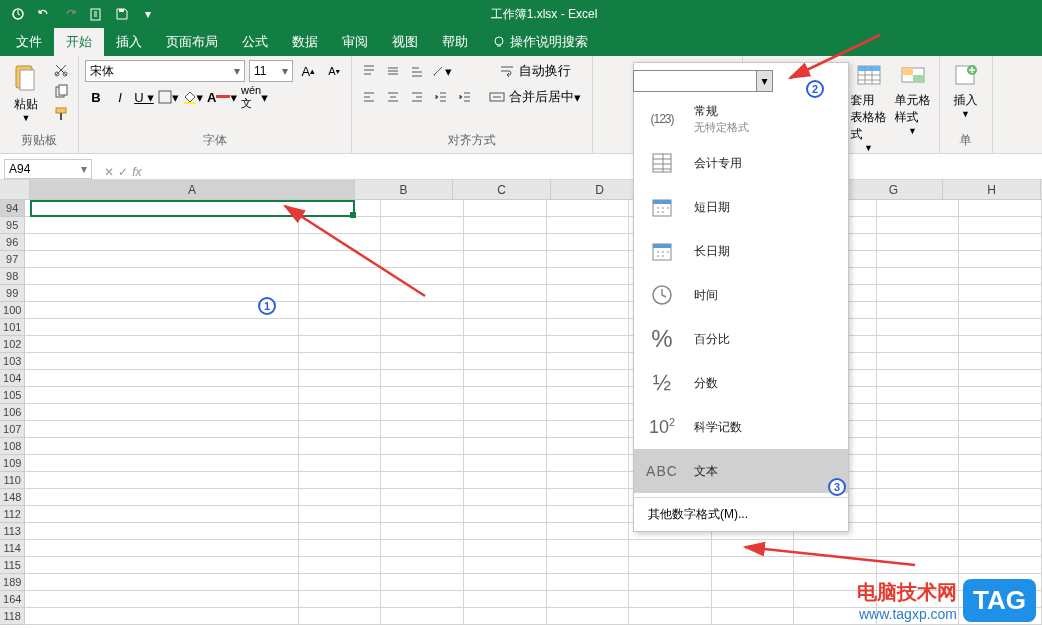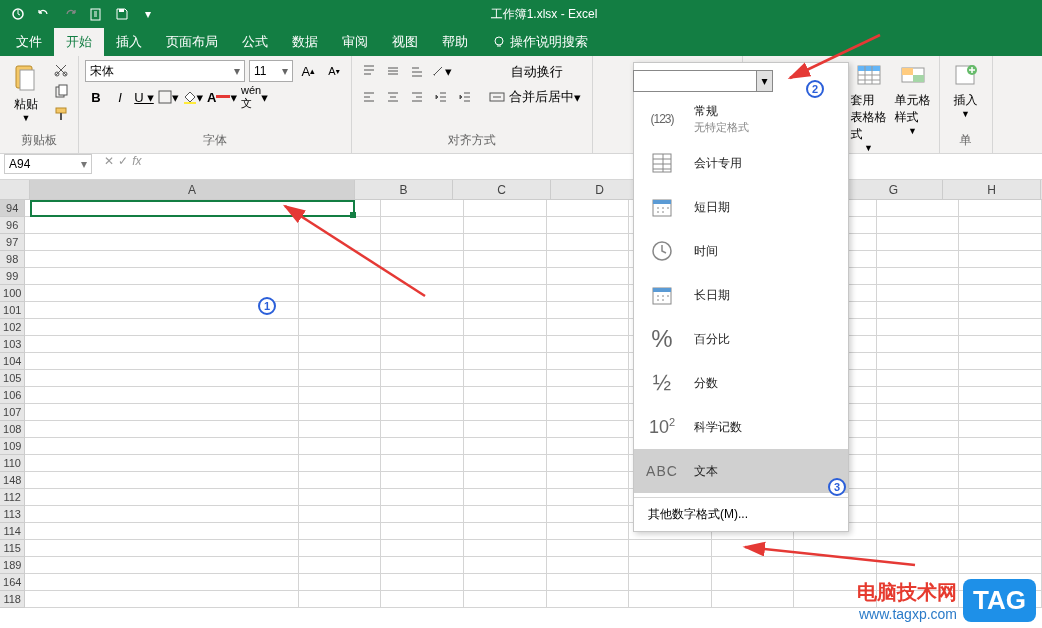--- a/index.html
+++ b/index.html
@@ -29,21 +29,21 @@
 .small-col { display: flex; flex-direction: column; gap: 2px; }
 .small-btn { width: 22px; height: 20px; display: flex; align-items: center; justify-content: center; cursor: pointer; }
 
 .font-row1 { display: flex; gap: 4px; align-items: center; margin-bottom: 4px; }
 .font-row2 { display: flex; gap: 2px; align-items: center; }
 .combo { border: 1px solid #ABABAB; background: #fff; height: 22px; display: flex; align-items: center; padding: 0 4px; font-size: 12px; }
 .combo .dd { margin-left: auto; color: #666; }
 .tool-btn { min-width: 22px; height: 22px; display: flex; align-items: center; justify-content: center; cursor: pointer; border: 1px solid transparent; font-size: 13px; }
 
 
-.formula-bar { height: 26px; border-bottom: 1px solid #D6D6D6; display: flex; align-items: flex-start; background: #fff; }
+.formula-bar { height: 26px; border-bottom: 1px solid #D6D6D6; display: flex; align-items: flex-end; background: #fff; }
 .name-box { width: 88px; border: 1px solid #CCCCCC; height: 20px; margin: 0 4px; display: flex; align-items: center; padding: 0 4px; font-size: 12px; }
 .name-box .dd { margin-left: auto; color: #777; }
 .fx-btns { display: flex; gap: 4px; padding: 0 8px; color: #999; }
 .fx-input { flex: 1; height: 20px; border: none; outline: none; font-size: 12px; }
 
 
 .grid-area { position: relative; height: 448px; overflow: hidden; background: #fff; }
 .col-headers { display: flex; height: 20px; background: #E6E6E6; border-bottom: 1px solid #CCCCCC; }
 .corner { width: 30px; border-right: 1px solid #CCCCCC; background: #E6E6E6; }
 .col-h { border-right: 1px solid #CCCCCC; display: flex; align-items: center; justify-content: center; font-size: 12px; color: #444; background: #E6E6E6; }
@@ -255,21 +255,21 @@
               </svg>
             </div>
           <div class="tool-btn">
               <svg width="14" height="14">
                 <path d="M6 3h6M6 7h6M6 11h6M2 5l2 2-2 2z" stroke="#555" fill="#555"></path>
               </svg>
             </div>
         </div>
       </div>
       <div style="display:flex;flex-direction:column;gap:4px;">
-        <div class="tool-btn" style="width:auto;padding:0 4px;flex-direction:column;">
+        <div class="tool-btn" style="width:auto;padding:0 4px;">
           <svg width="16" height="14">
               <path d="M2 3h12M2 7h8a2 2 0 010 4H8m0 0l2-2m-2 2l2 2" stroke="#555" fill="none"></path>
             </svg>
           <span style="margin-left:4px;">自动换行</span>
         </div>
         <div class="tool-btn" style="width:auto;padding:0 4px;">
           <svg width="16" height="14">
               <rect x="1" y="3" width="14" height="8" fill="none" stroke="#555"></rect>
               <path d="M4 7h8" stroke="#555"></path>
             </svg>
@@ -369,20 +369,33 @@
         <div class="cell" style="width: 98px;"></div>
         <div class="cell" style="width: 98px;"></div>
         <div class="cell" style="width: 98px;"></div>
         <div class="cell" style="width: 98px;"></div>
         <div class="cell" style="width: 98px;"></div>
         <div class="cell" style="width: 98px;"></div>
         <div class="cell" style="width: 98px;"></div>
         <div class="cell" style="width: 98px;"></div>
       </div>
       <div class="row">
+        <div class="row-h">95</div>
+        <div class="cell" style="width: 325px;"></div>
+        <div class="cell" style="width: 98px;"></div>
+        <div class="cell" style="width: 98px;"></div>
+        <div class="cell" style="width: 98px;"></div>
+        <div class="cell" style="width: 98px;"></div>
+        <div class="cell" style="width: 98px;"></div>
+        <div class="cell" style="width: 98px;"></div>
+        <div class="cell" style="width: 98px;"></div>
+        <div class="cell" style="width: 98px;"></div>
+        <div class="cell" style="width: 98px;"></div>
+      </div>
+      <div class="row">
         <div class="row-h">96</div>
         <div class="cell" style="width: 325px;"></div>
         <div class="cell" style="width: 98px;"></div>
         <div class="cell" style="width: 98px;"></div>
         <div class="cell" style="width: 98px;"></div>
         <div class="cell" style="width: 98px;"></div>
         <div class="cell" style="width: 98px;"></div>
         <div class="cell" style="width: 98px;"></div>
         <div class="cell" style="width: 98px;"></div>
         <div class="cell" style="width: 98px;"></div>
@@ -713,38 +726,38 @@
             <path d="M7 13h2M12 13h2M17 13h2M7 17h2M12 17h2" stroke="#888"></path>
           </svg>
         </div>
         <div class="nf-text">
           <div class="t1">短日期</div>
         </div>
       </div>
       <div class="nf-item">
         <div class="nf-icon">
           <svg width="24" height="24">
-            <circle cx="12" cy="12" r="9" fill="none" stroke="#888" stroke-width="1.5"></circle>
-            <path d="M12 6v6l4 2" stroke="#888" stroke-width="1.5" fill="none"></path>
-          </svg>
-        </div>
-        <div class="nf-text">
-          <div class="t1">时间</div>
-        </div>
-      </div>
-      <div class="nf-item">
-        <div class="nf-icon">
-          <svg width="24" height="24">
             <rect x="3" y="5" width="18" height="16" fill="#fff" stroke="#888"></rect>
             <rect x="3" y="5" width="18" height="4" fill="#5B9BD5"></rect>
             <path d="M7 13h2M12 13h2M17 13h2M7 17h2M12 17h2" stroke="#888"></path>
           </svg>
         </div>
         <div class="nf-text">
           <div class="t1">长日期</div>
+        </div>
+      </div>
+      <div class="nf-item">
+        <div class="nf-icon">
+          <svg width="24" height="24">
+            <circle cx="12" cy="12" r="9" fill="none" stroke="#888" stroke-width="1.5"></circle>
+            <path d="M12 6v6l4 2" stroke="#888" stroke-width="1.5" fill="none"></path>
+          </svg>
+        </div>
+        <div class="nf-text">
+          <div class="t1">时间</div>
         </div>
       </div>
       <div class="nf-item">
         <div class="nf-icon">
           <span style="font-size:24px;">%</span>
         </div>
         <div class="nf-text">
           <div class="t1">百分比</div>
         </div>
       </div>

